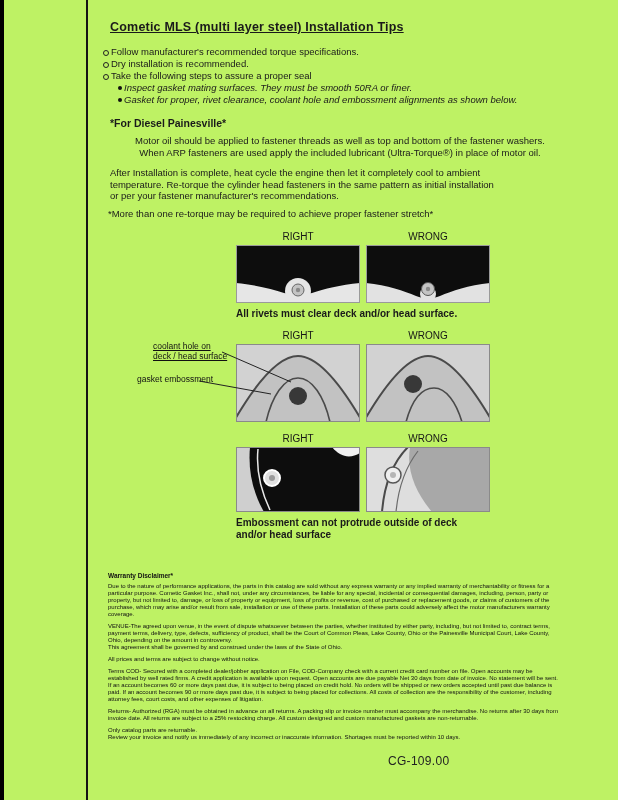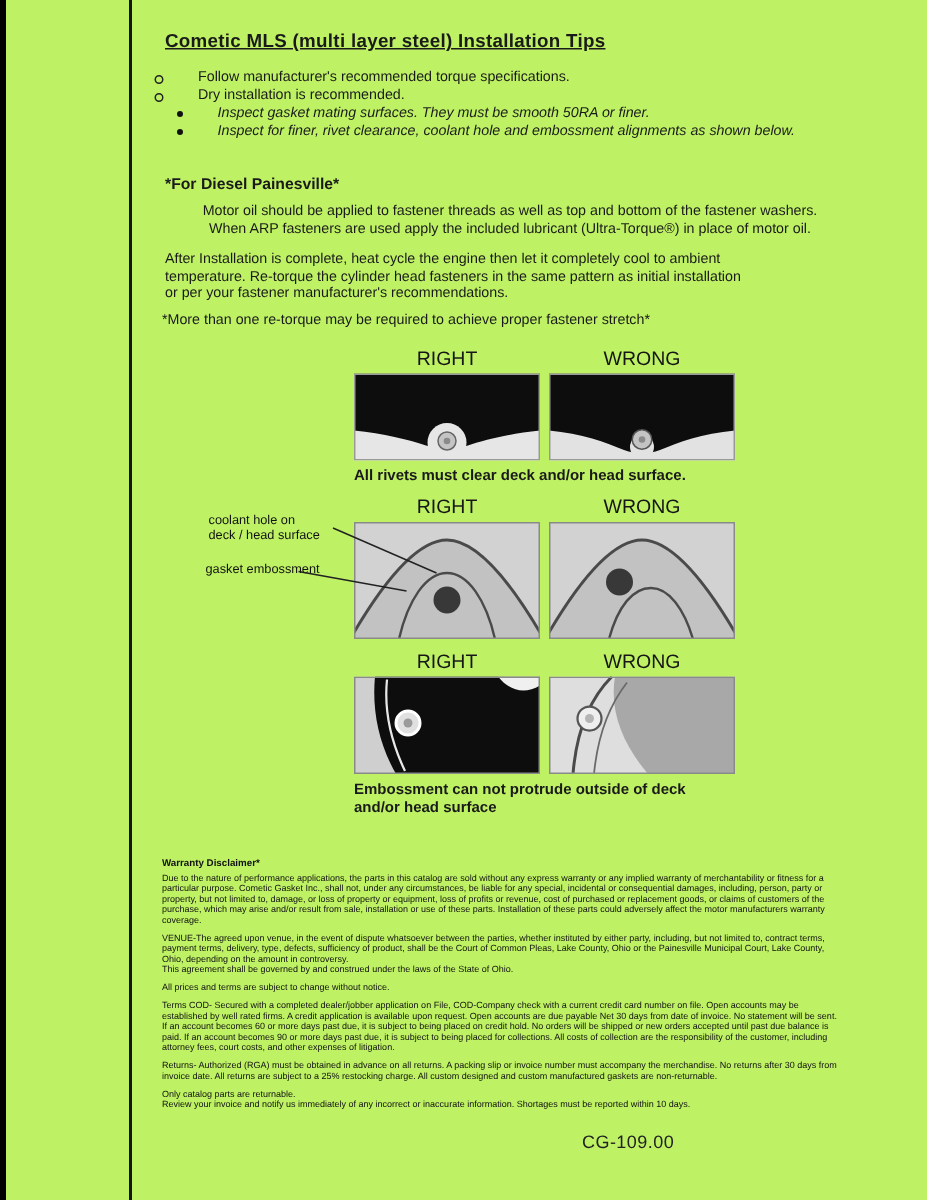--- a/index.html
+++ b/index.html
@@ -9,42 +9,42 @@
   }
   .edge-strip { position:absolute; left:0; top:0; width:4px; height:800px; background:#000; }
   .margin-line { position:absolute; left:86px; top:0; width:2px; height:800px; background:#141414; }
 
   .title {
     position:absolute; left:110px; top:20px;
     font-size:12.5px; font-weight:bold; text-decoration:underline; letter-spacing:0.2px;
   }
 
   .tips { position:absolute; left:103px; top:46px; width:470px; font-size:9.5px; }
-  .tip { display:flex; align-items:flex-start; gap:23px; line-height:12px;text-align:center; }
+  .tip { display:flex; align-items:flex-start; gap:2px; line-height:12px;text-align:center; }
   .tip.sub { margin-left:15px;font-style:italic; }
   .m-circle { width:4px; height:4px; border:1px solid #222; border-radius:50%; margin-top:3.5px; flex:none; }
   .m-dot { width:4px; height:4px; background:#111; border-radius:50%; margin-top:4px; flex:none; }
 
   .diesel-heading { position:absolute; left:110px; top:117px; font-size:10.5px; font-weight:bold; }
   .body-para { position:absolute; font-size:9.5px; line-height:11.5px; white-space:pre-line; width:460px; }
   .para1 { left:110px; top:135px;text-align:center; }
   .para2 { left:110px; top:167px; }
   .note  { left:108px; top:208px; }
 
   .figure { position:absolute; width:254px; }
   .fig-labels { display:flex; gap:6px; margin-bottom:3px; }
-  .fig-label { width:124px; text-align:center; font-size:13px; color:#161616; }
+  .fig-label { width:124px; text-align:center; font-size:10px; color:#161616; }
   .fig-panels { display:flex; gap:6px; }
   .fig-caption { margin-top:5px; font-size:10px; line-height:12px; white-space:pre-line;font-weight:bold; }
   .fig-rivets { left:236px; top:231px; }
   .fig-holes  { left:236px; top:330px; }
   .fig-emboss { left:236px; top:433px; }
 
   .ann { position:absolute; font-size:8.5px; line-height:10px; white-space:pre-line; color:#111; }
-  .ann-coolant { left:139px; top:341px; }
+  .ann-coolant { left:153px; top:341px;text-decoration:underline; }
   .ann-emboss  { left:118px; top:374px;padding-left:19px; }
   .overlay { position:absolute; left:0; top:0; pointer-events:none; }
 
   .disclaimer { position:absolute; left:108px; top:572px; width:452px; color:#111; }
   .disclaimer h3 { margin:0 0 4px 0; font-size:6.5px; font-weight:bold; }
   .disclaimer p { margin:0 0 5px 0; font-size:6px; line-height:7px; white-space:pre-line; }
 
   .footer-num { position:absolute; left:388px; top:754px; font-size:12px; color:#222; letter-spacing:0.3px; }
 </style>
 </head>
@@ -58,27 +58,31 @@
 
   <div class="tips">
     <div class="tip">
       <span class="m-circle"></span>
       <span>Follow manufacturer's recommended torque specifications.</span>
     </div>
     <div class="tip">
       <span class="m-circle"></span>
       <span>Dry installation is recommended.</span>
     </div>
+    <div class="tip">
+      <span class="m-circle"></span>
+      <span>Take the following steps to assure a proper seal</span>
+    </div>
     <div class="tip sub">
       <span class="m-dot"></span>
       <span>Inspect gasket mating surfaces.  They must be smooth 50RA or finer.</span>
     </div>
     <div class="tip sub">
       <span class="m-dot"></span>
-      <span>Inspect for finer, rivet clearance, coolant hole and embossment alignments as shown below.</span>
+      <span>Gasket for proper, rivet clearance, coolant hole and embossment alignments as shown below.</span>
     </div>
   </div>
 
   <div class="diesel-heading">*For Diesel Painesville*</div>
   <div class="body-para para1">Motor oil should be applied to fastener threads as well as top and bottom of the fastener washers.
 When ARP fasteners are used apply the included lubricant (Ultra-Torque®) in place of motor oil.</div>
   <div class="body-para para2">After Installation is complete, heat cycle the engine then let it completely cool to ambient
 temperature. Re-torque the cylinder head fasteners in the same pattern as initial installation
 or per your fastener manufacturer's recommendations.</div>
   <div class="body-para note">*More than one re-torque may be required to achieve proper fastener stretch*</div>

